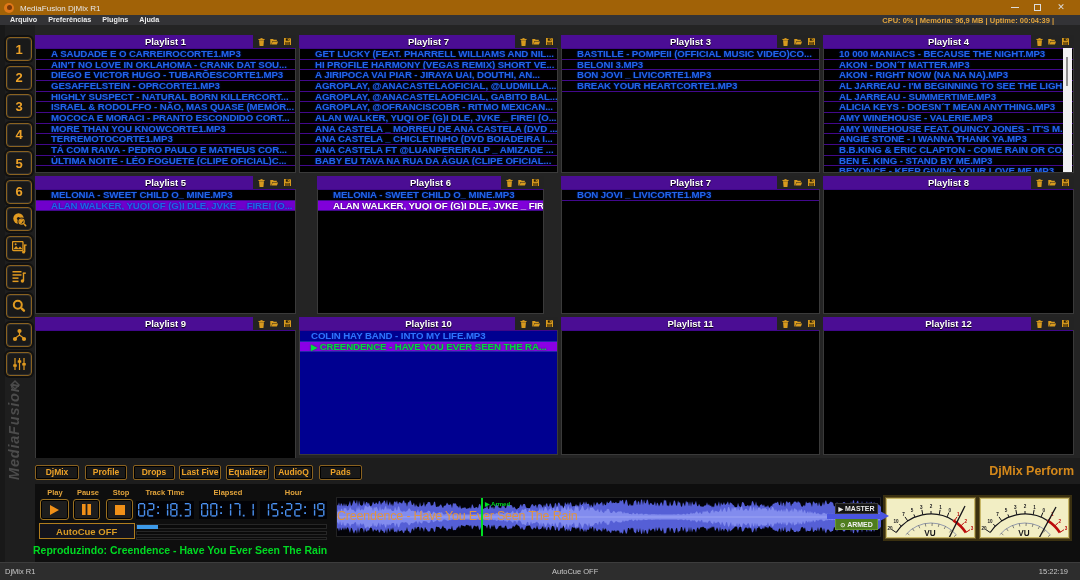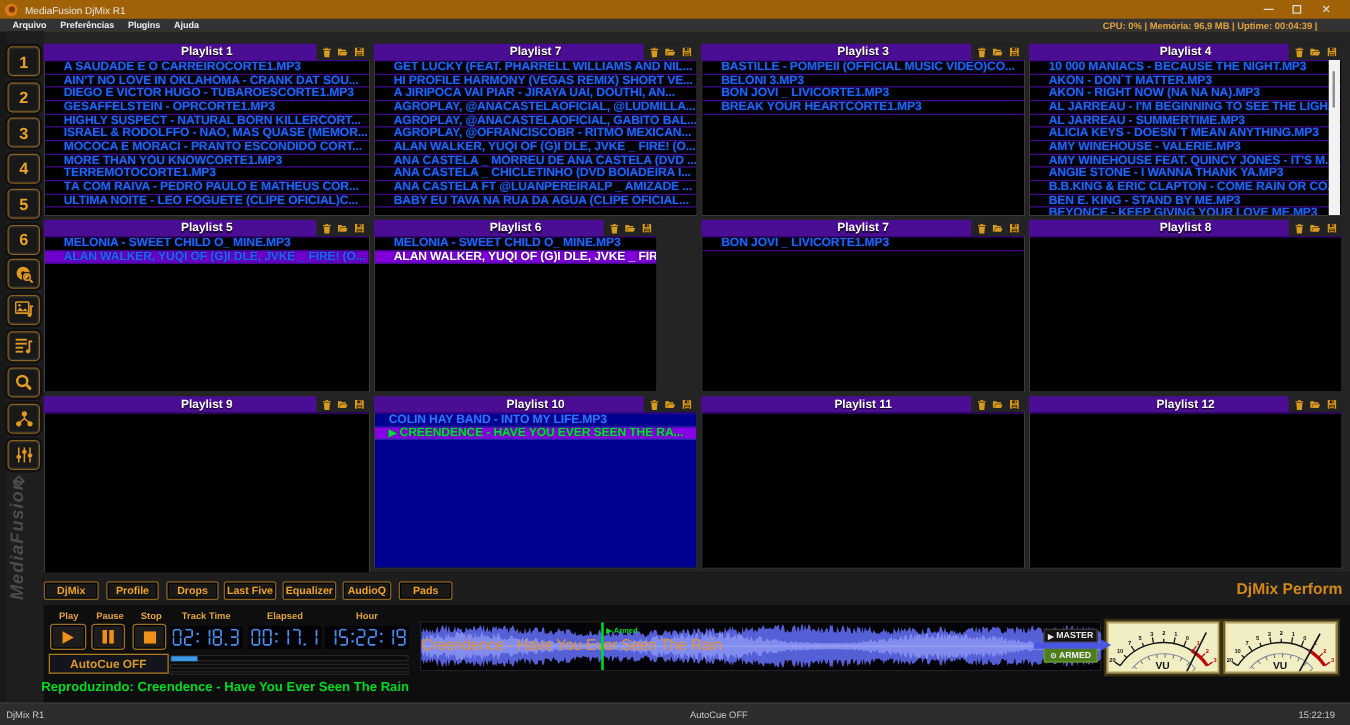--- a/index.html
+++ b/index.html
@@ -393,21 +393,21 @@
               <rect x="2.2" y="6.4" width="3.6" height="0.8" fill="#d79a1e"></rect>
             </svg>
           </span>
         </div>
       </div>
       <div class="pbody">
         <div class="itm">MELONIA - SWEET CHILD O_ MINE.MP3</div>
         <div class="itm sel5">ALAN WALKER, YUQI OF (G)I DLE, JVKE _ FIRE! (O...</div>
       </div>
     </div>
-    <div class="panel" style="left:299px;top:176px;width:227px;height:138px">
+    <div class="panel" style="left:317px;top:176px;width:227px;height:138px">
       <div class="phead">
         <div class="ppurple"></div>
         <div class="ptitle">Playlist 6</div>
         <div class="picons">
           <span class="hic">
             <svg width="7" height="8" viewBox="0 0 8 9">
               <g fill="#d79a1e">
                 <rect x="0.5" y="1" width="7" height="1.2"></rect>
                 <rect x="2.8" y="0" width="2.4" height="1"></rect>
                 <path d="M1.2 2.6h5.6L6.2 9H1.8z"></path>

